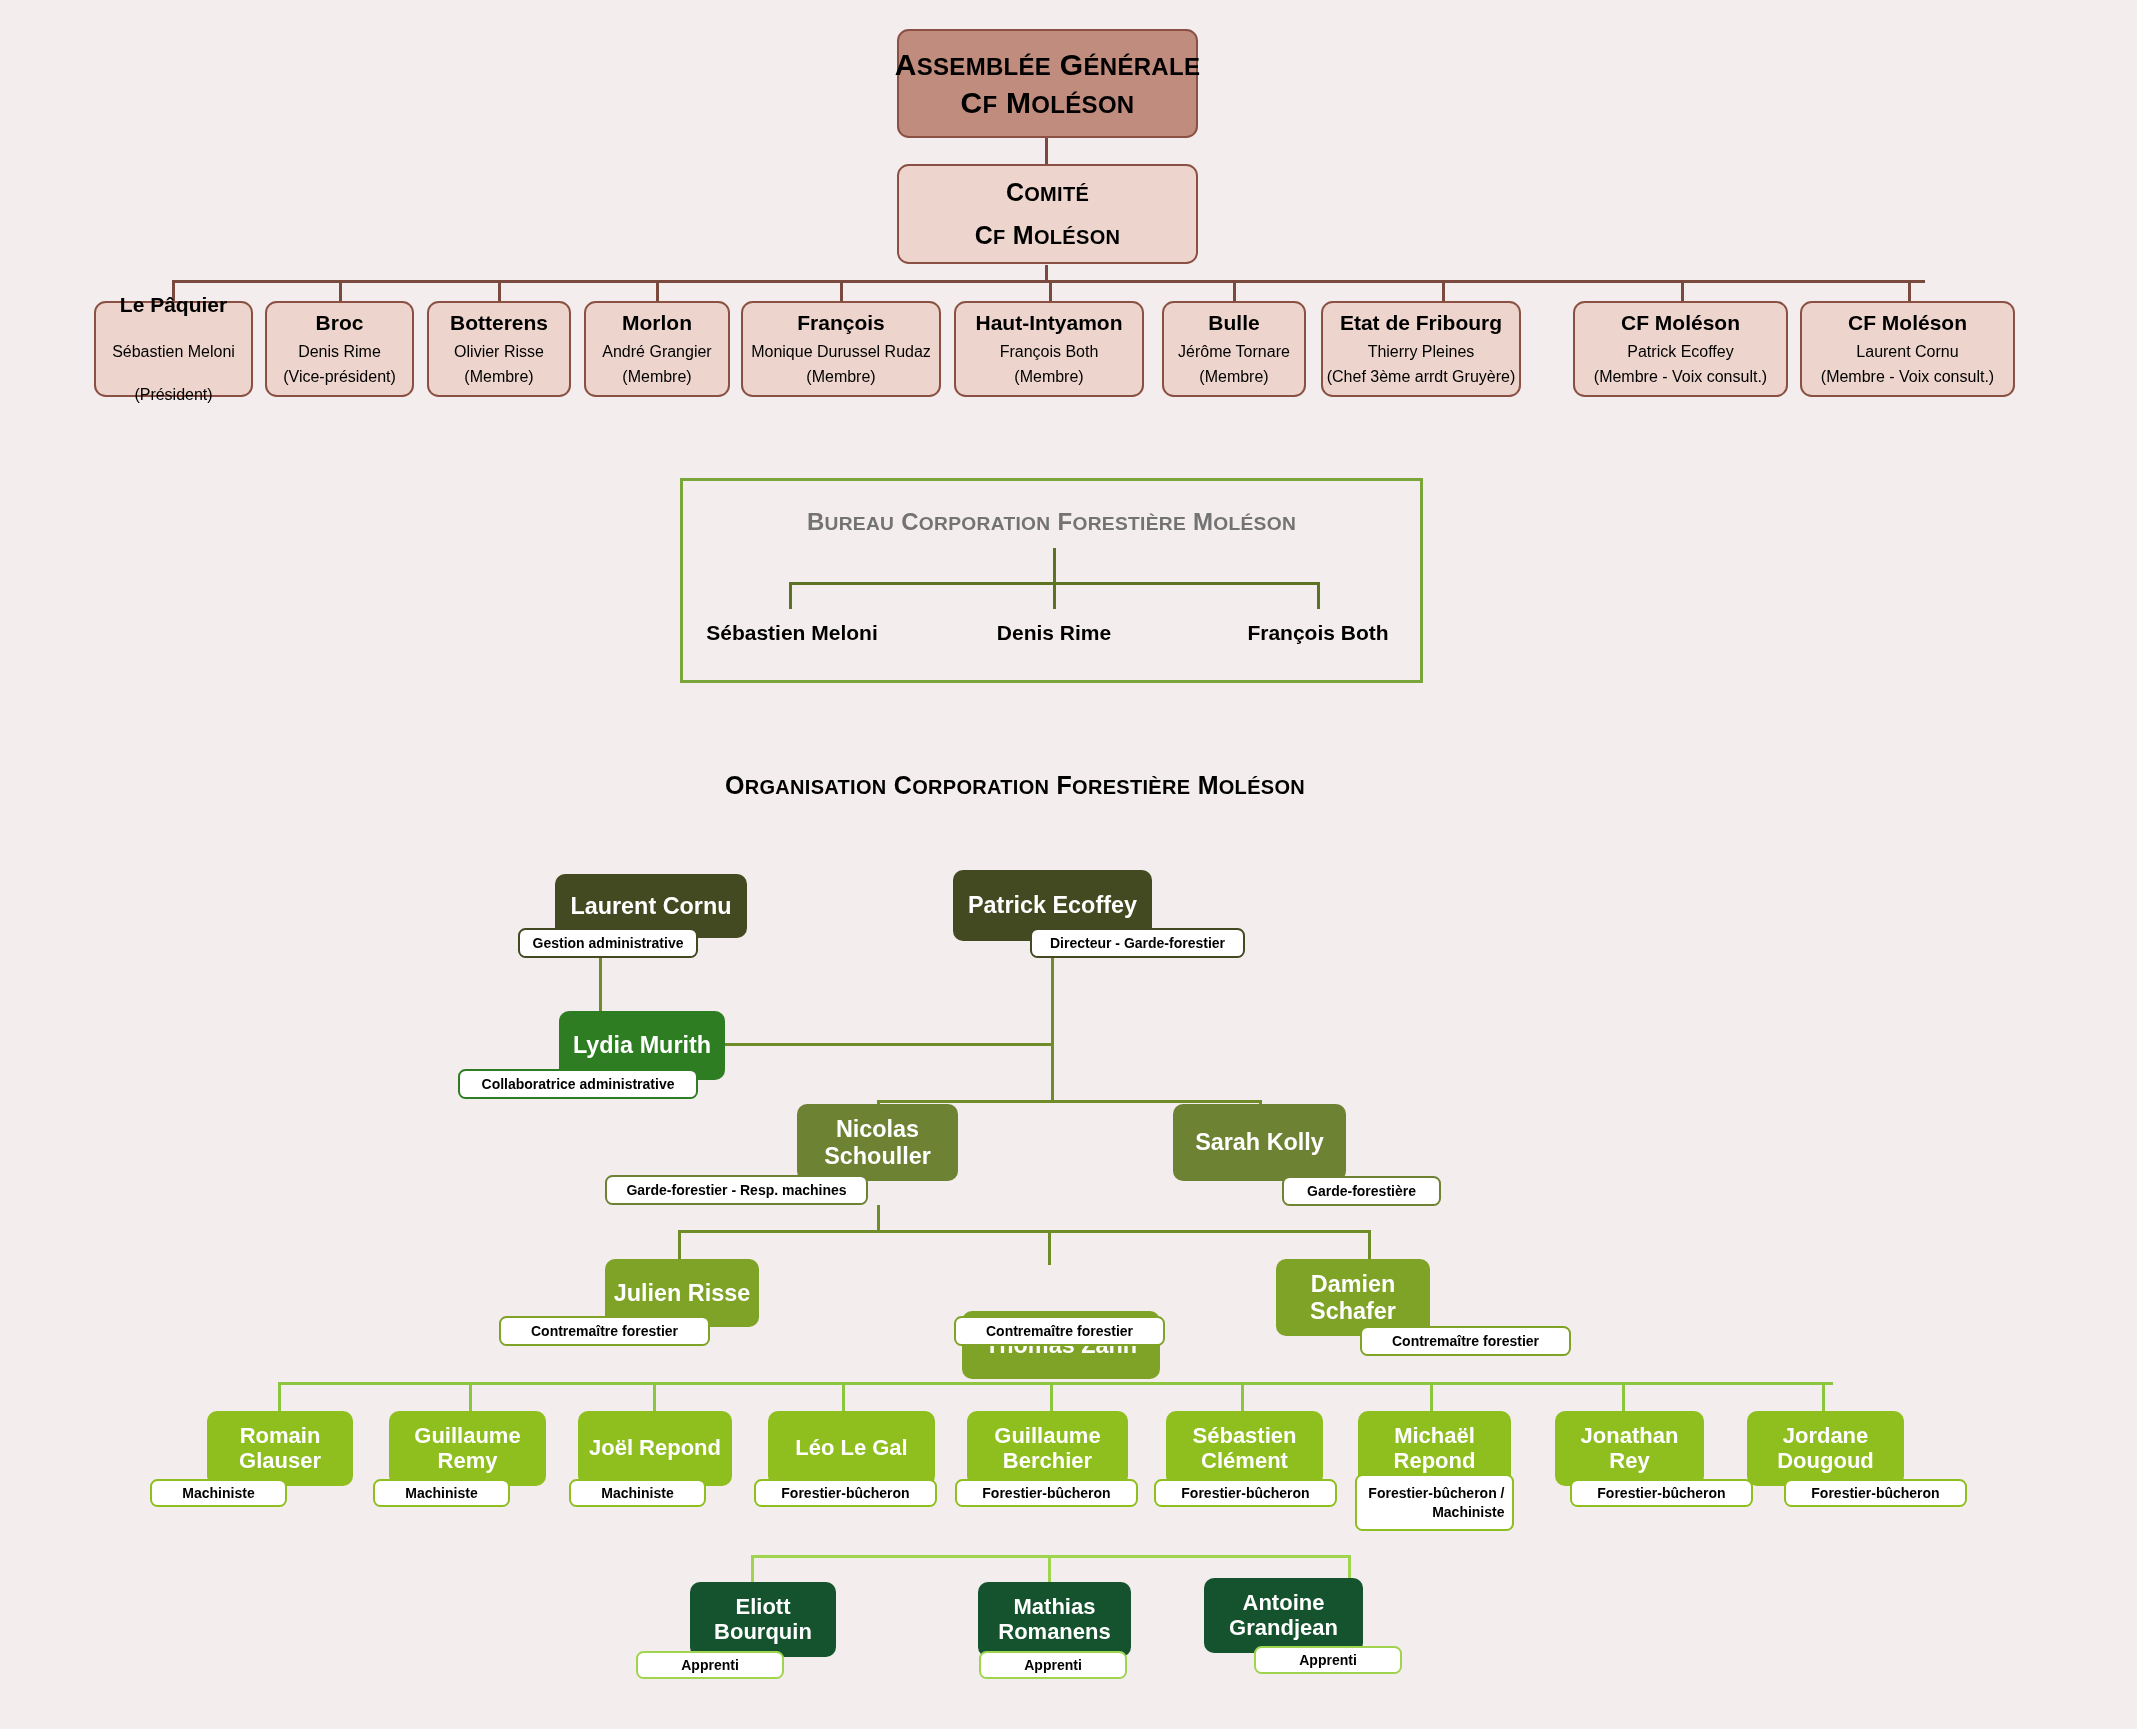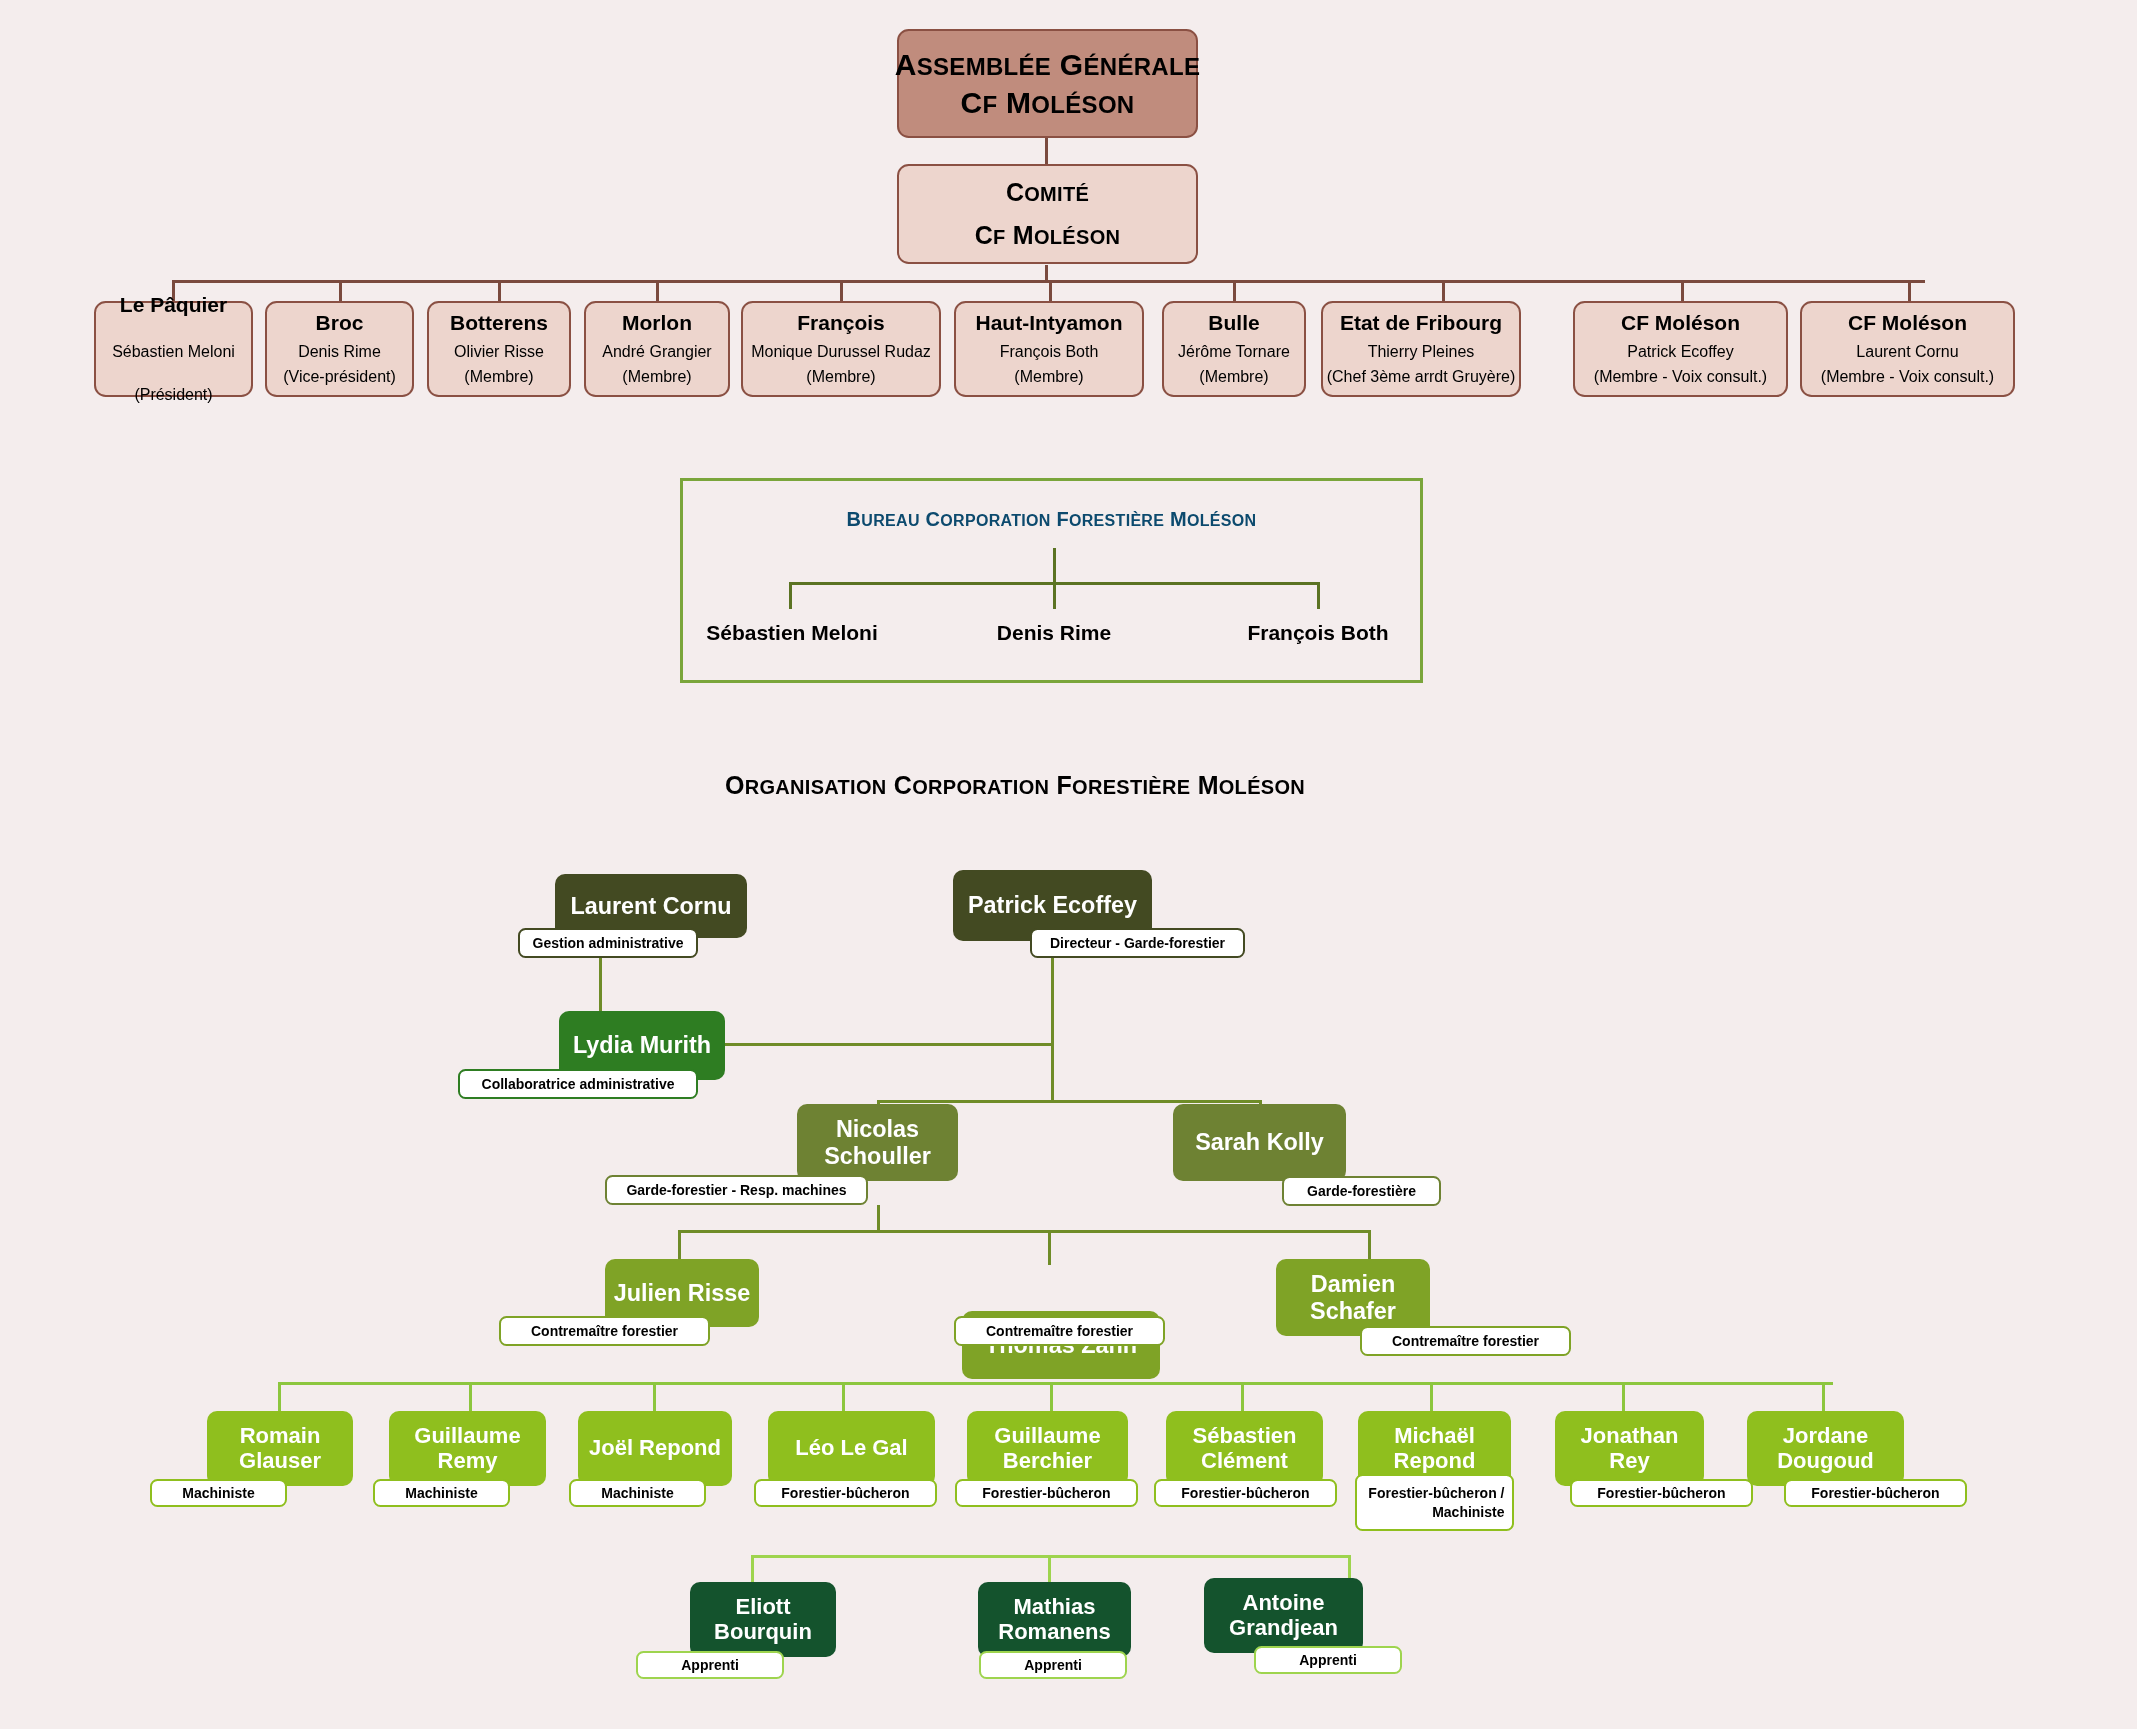--- a/index.html
+++ b/index.html
@@ -66,23 +66,23 @@
     position:absolute;
     background:#f4eded;
     border:3.3px solid #7aa53b;
     box-sizing:border-box;
   }
   .bureau-title{
     position:absolute;
     width:100%;
     text-align:center;
     font-weight:bold;
-    font-size:20px;
+    font-size:24px;
     letter-spacing:0.3px;
-    color:#0c4a6e;
+    color:#737373;
     white-space:nowrap;
   }
   .bureau-name{
     position:absolute;
     font-weight:bold;
     font-size:21px;
     color:#000;
     white-space:nowrap;
     text-align:center;
   }

